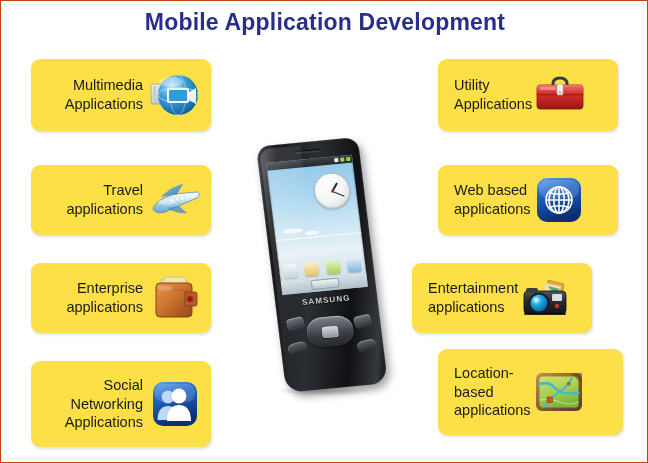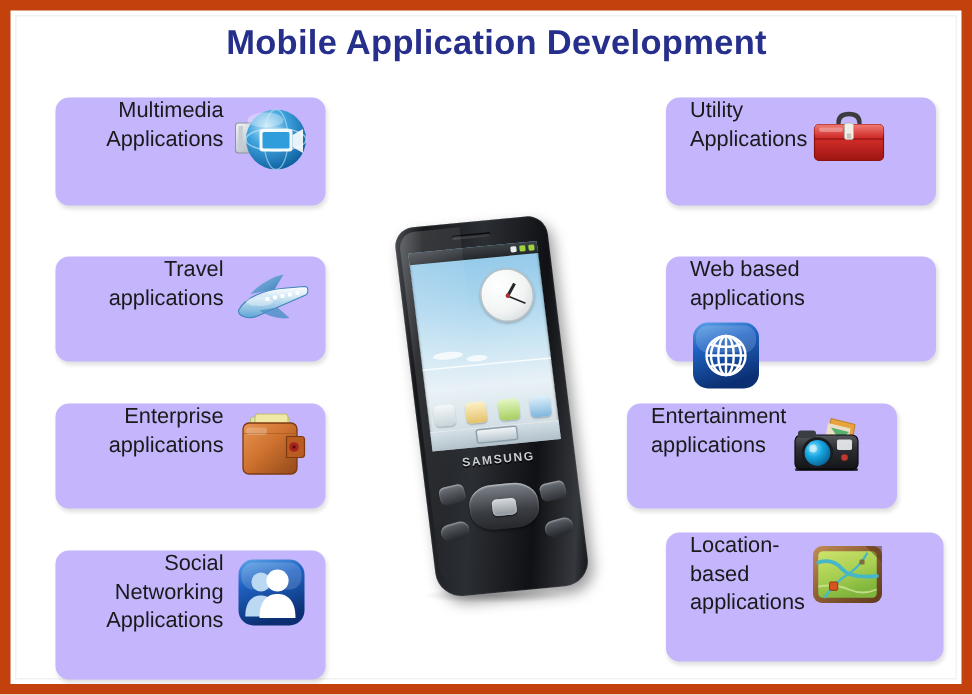--- a/index.html
+++ b/index.html
@@ -12,21 +12,21 @@
     background: #ffffff;
     font-family: "Liberation Sans", sans-serif;
     overflow: hidden;
   }
   .page {
     position: relative;
     width: 648px;
     height: 463px;
     background: #ffffff;
     box-sizing: border-box;
-    border: 7px solid #c2410c;
+    border: 1px solid #c2410c;
     overflow: hidden;
   }
   .page:before {
     content: "";
     position: absolute;
     left: 3px; top: 3px; right: 3px; bottom: 3px;
     border: 1px solid #f2f2f2;
     pointer-events: none;
   }
 
@@ -40,24 +40,25 @@
     font-size: 23px;
     font-weight: bold;
     color: #26308c;
     letter-spacing: 0.2px;
     font-family: "Liberation Sans", sans-serif;
   }
 
   
   .card {
     position: absolute;
-    background: #c4b5fd;
+    background: #fde047;
     border-radius: 9px;
     box-shadow: 1px 2px 3px rgba(0,0,0,0.13);
     display: flex;
+    align-items: center;
     box-sizing: border-box;
   }
   .card.left  { justify-content: flex-end; padding-right: 8px; }
   .card.right { justify-content: flex-start; padding-left: 12px; }
 
   .card-label {
     font-size: 14.5px;
     color: #1a1a1a;
     line-height: 1.30;
     white-space: pre-line;
@@ -73,21 +74,21 @@
   }
   .card-icon svg { display: block; width: 100%; height: 100%; }
 
   
   #card-0 { left: 30px;  top: 58px;  width: 180px; height: 72px; }
   #card-1 { left: 30px;  top: 164px; width: 180px; height: 70px; }
   #card-2 { left: 30px;  top: 262px; width: 180px; height: 70px; }
   #card-3 { left: 30px;  top: 360px; width: 180px; height: 86px; }
   
   #card-4 { left: 437px; top: 58px;  width: 180px; height: 72px; }
-  #card-5 { left: 437px; top: 164px; width: 180px; height: 70px; flex-direction: column; }
+  #card-5 { left: 437px; top: 164px; width: 180px; height: 70px; }
   #card-6 { left: 411px; top: 262px; width: 180px; height: 70px; }
   #card-7 { left: 437px; top: 348px; width: 185px; height: 86px; }
 
   
   .phone-wrap {
     position: absolute;
     left: 252px;
     top: 138px;
     width: 140px;
     height: 255px;

